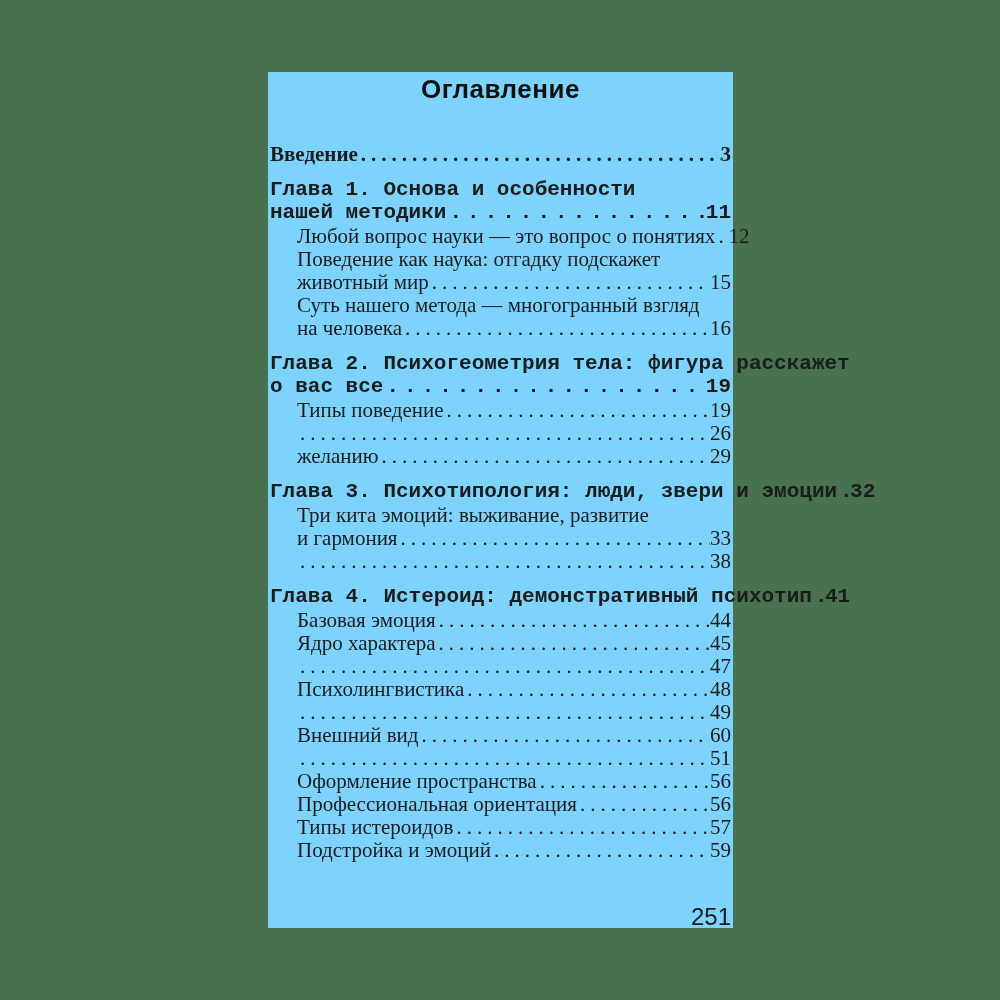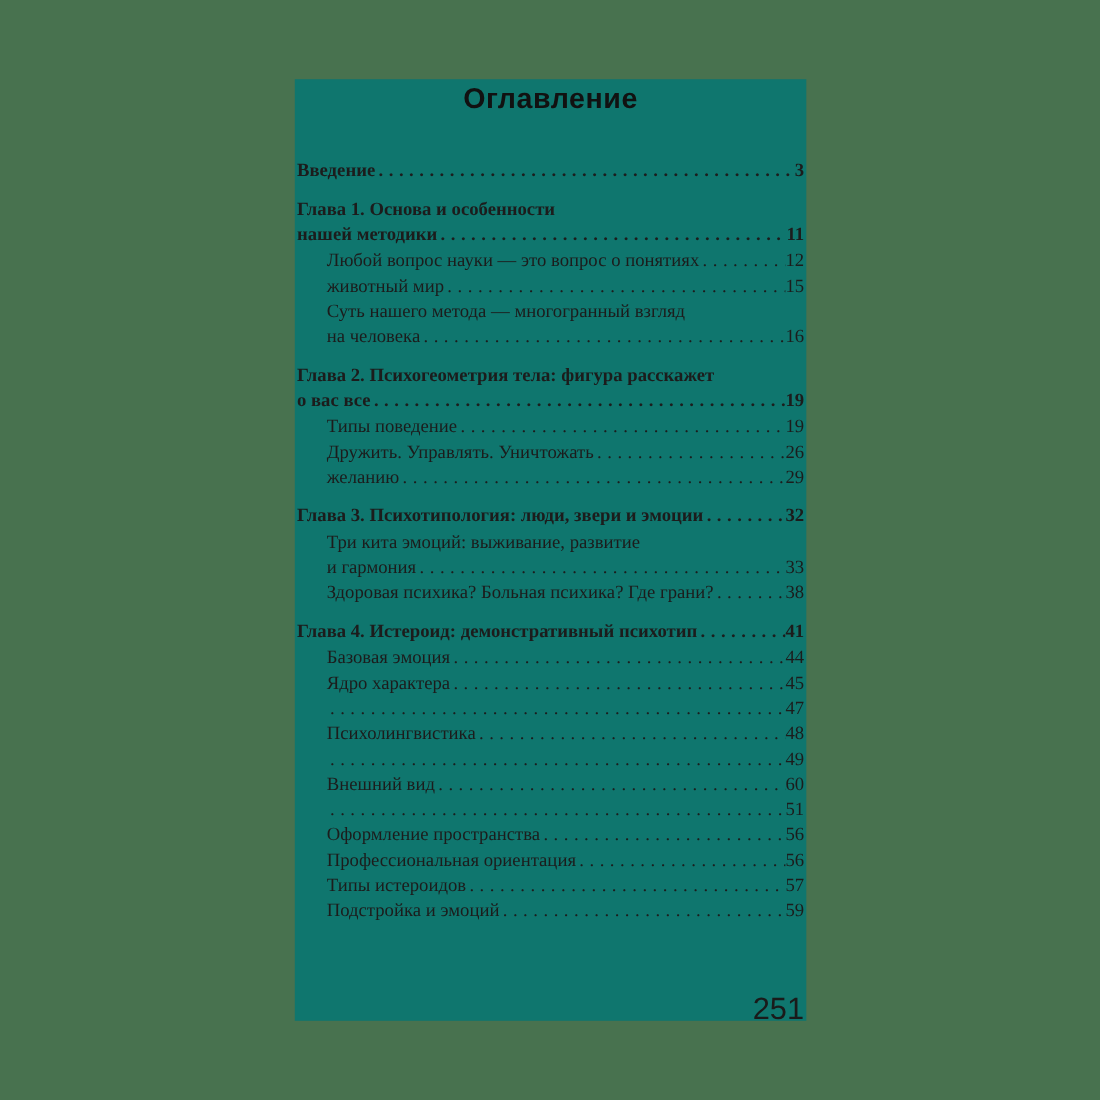--- a/index.html
+++ b/index.html
@@ -14,47 +14,47 @@
     background: #48724F;
     overflow: hidden;
     font-family: "Liberation Serif", serif;
   }
   .book-page {
     position: absolute;
     left: 268px;
     top: 72px;
     width: 465px;
     height: 856px;
-    background: #0f766e;
+    background: #7dd3fc;
     color: #1c1c1c;
     box-sizing: border-box;
     padding: 0 2px 0 2px;
   }
   .toc-title {
     margin: 0;
     padding-top: 2px;
     text-align: center;
     font-family: "Liberation Sans", sans-serif;
     font-weight: 700;
     font-size: 26px;
     line-height: 30px;
     color: #111111;
     letter-spacing: 0.5px;
   }
   .toc {
     margin-top: 39px;
-    font-size: 17px;
+    font-size: 21px;
     line-height: 23px;
   }
   .entry { margin: 0; }
   .entry.chapter {
     font-weight: 700;
     margin-bottom: 1px;
   }
-  .entry.gap { margin-top: 12px; }
+  .entry.gap { margin-top: 12px; font-family: Liberation Mono, monospace; }
   .entry.sub .line { padding-left: 27px; align-items: center; }
   .line {
     display: flex;
     align-items: baseline;
   }
   .txt {
     flex: 0 0 auto;
     white-space: pre-wrap;
   }
   .leader {
@@ -69,21 +69,21 @@
   .pg {
     flex: 0 0 auto;
     white-space: nowrap;
   }
   .page-number {
     position: absolute;
     right: 2px;
     bottom: 0px;
     font-family: "Liberation Sans", sans-serif;
     font-weight: 400;
-    font-size: 28px;
+    font-size: 24px;
     line-height: 22px;
     color: #1a1a1a;
   }
 </style>
 </head>
 <body>
 
 <div class="canvas">
   <div class="book-page">
     <h1 class="toc-title">Оглавление</h1>
@@ -107,20 +107,23 @@
         </div>
         <div class="entry sub">
           <div class="line">
             <span class="txt">Любой вопрос науки — это вопрос о понятиях</span>
             <span class="leader">........................................................................................................................</span>
             <span class="pg">12</span>
           </div>
         </div>
         <div class="entry sub">
           <div class="line">
+            <span class="txt">Поведение как наука: отгадку подскажет</span>
+          </div>
+          <div class="line">
             <span class="txt">животный мир</span>
             <span class="leader">........................................................................................................................</span>
             <span class="pg">15</span>
           </div>
         </div>
         <div class="entry sub">
           <div class="line">
             <span class="txt">Суть нашего метода — многогранный взгляд</span>
           </div>
           <div class="line">
@@ -141,21 +144,20 @@
         </div>
         <div class="entry sub">
           <div class="line">
             <span class="txt">Типы поведение</span>
             <span class="leader">........................................................................................................................</span>
             <span class="pg">19</span>
           </div>
         </div>
         <div class="entry sub">
           <div class="line">
-            <span class="txt">Дружить. Управлять. Уничтожать</span>
             <span class="leader">........................................................................................................................</span>
             <span class="pg">26</span>
           </div>
         </div>
         <div class="entry sub">
           <div class="line">
             <span class="txt">желанию</span>
             <span class="leader">........................................................................................................................</span>
             <span class="pg">29</span>
           </div>
@@ -172,21 +174,20 @@
             <span class="txt">Три кита эмоций: выживание, развитие</span>
           </div>
           <div class="line">
             <span class="txt">и гармония</span>
             <span class="leader">........................................................................................................................</span>
             <span class="pg">33</span>
           </div>
         </div>
         <div class="entry sub">
           <div class="line">
-            <span class="txt">Здоровая психика? Больная психика? Где грани?</span>
             <span class="leader">........................................................................................................................</span>
             <span class="pg">38</span>
           </div>
         </div>
         <div class="entry chapter gap">
           <div class="line">
             <span class="txt">Глава 4. Истероид: демонстративный психотип</span>
             <span class="leader">........................................................................................................................</span>
             <span class="pg">41</span>
           </div>

